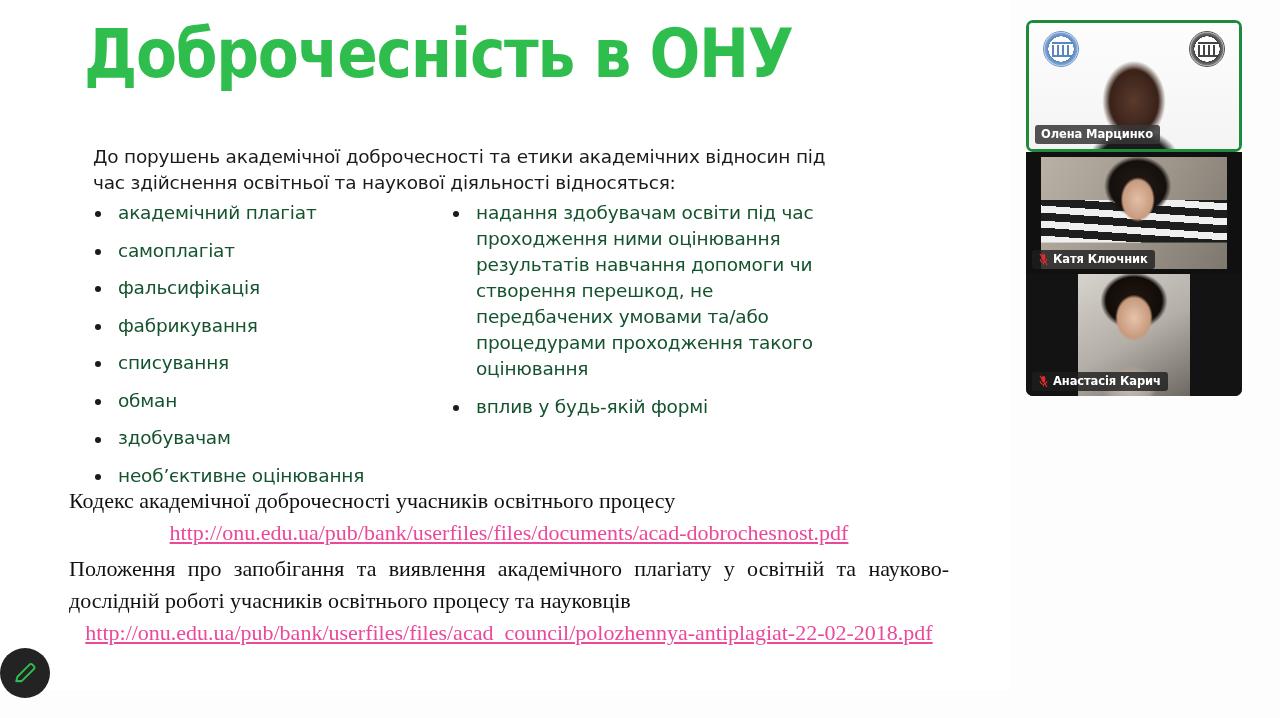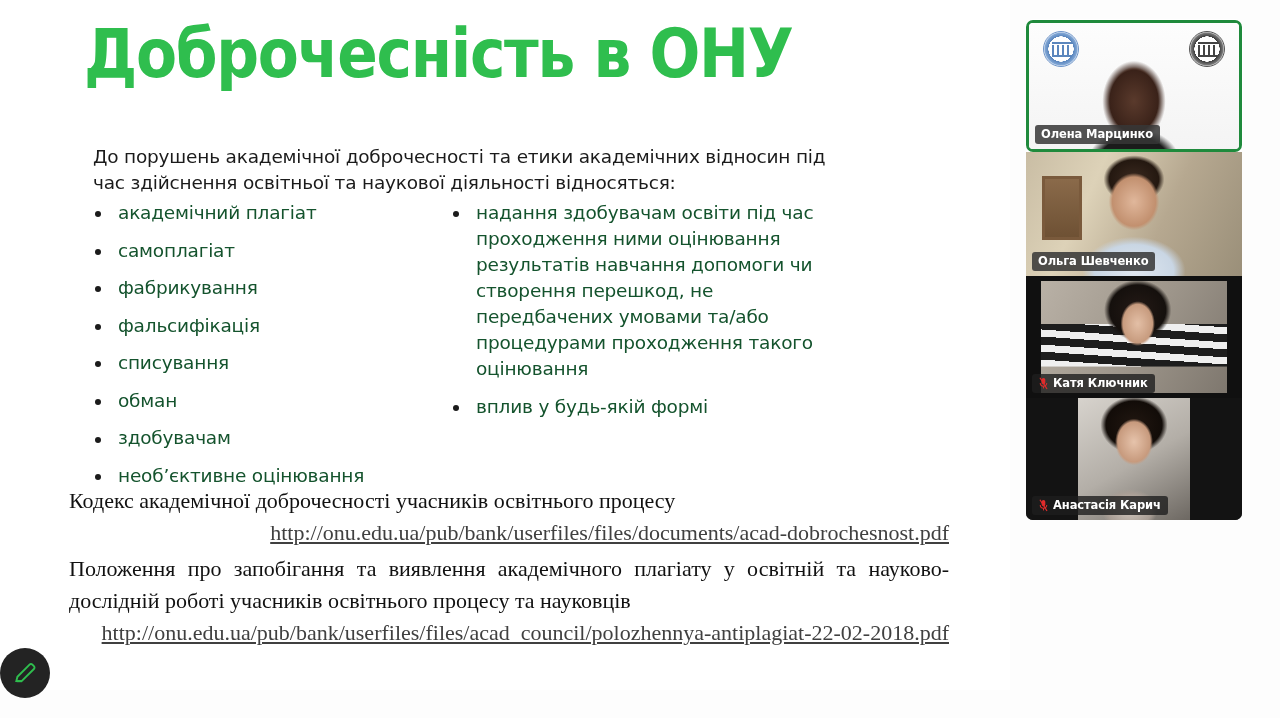--- a/index.html
+++ b/index.html
@@ -89,25 +89,25 @@
     width:880px;
     font-family:"Liberation Serif", serif;
     font-size:22px;
     line-height:1.46;
     color:#111111;
     text-align:justify;
   }
   .doc-para.p1 { top:485px; }
   .doc-para.p2 { top:553px; }
   .doc-para a, .doc-link {
-    color:#404040;
+    color:#ec4899;
     text-decoration:underline;
     word-break:break-all;
     display:block;
-    text-align:right;
+    text-align:center;
   }
 
   
   #toolbar { position:absolute; left:0; top:648px; width:180px; height:70px; }
   #pen-active {
     position:absolute; left:0px; top:0px;
     width:50px; height:50px; border-radius:50%;
     background:#232323;
     display:flex; align-items:center; justify-content:center;
   }
@@ -252,22 +252,22 @@
 
     <div id="slide-title">Доброчесність в ОНУ</div>
 
     <div id="intro">До порушень академічної доброчесності та етики академічних відносин під час здійснення освітньої та наукової діяльності відносяться:</div>
 
     <div id="bullet-area">
       <div class="bullet-col left">
         <ul class="bullets">
           <li><span class="dot"></span><span>академічний плагіат</span></li>
           <li><span class="dot"></span><span>самоплагіат</span></li>
+          <li><span class="dot"></span><span>фальсифікація</span></li>
           <li><span class="dot"></span><span>фабрикування</span></li>
-          <li><span class="dot"></span><span>фальсифікація</span></li>
           <li><span class="dot"></span><span>списування</span></li>
           <li><span class="dot"></span><span>обман</span></li>
           <li><span class="dot"></span><span>здобувачам</span></li>
           <li><span class="dot"></span><span>необ’єктивне оцінювання</span></li>
         </ul>
       </div>
       <div class="bullet-col right">
         <ul class="bullets">
           <li><span class="dot"></span><span>надання здобувачам освіти під час проходження ними оцінювання результатів навчання допомоги чи створення перешкод, не передбачених умовами та/або процедурами проходження такого оцінювання</span></li>
           <li><span class="dot"></span><span>вплив у будь-якій формі</span></li>
@@ -301,26 +301,20 @@
 
     <div class="tile active" id="tile1">
       <div class="video"></div>
       <div class="seal" id="seal-left"></div>
       <div class="seal" id="seal-right"></div>
       <div class="namebar light">
         <span>Олена Марцинко</span>
       </div>
     </div>
 
-    <div class="tile" id="tile2">
-      <div class="video"></div>
-      <div class="namebar light">
-        <span>Ольга Шевченко</span>
-      </div>
-    </div>
 
 
     <div class="tile" id="tile4">
       <div class="video"></div>
       <div class="namebar">
         <span class="mic-muted">
           <svg width="11" height="13" viewBox="0 0 16 20">
             <rect x="5.2" y="1.6" width="5.6" height="9.6" rx="2.8" fill="#e02b2b"></rect>
             <path d="M3 9.2 a5 5 0 0 0 10 0" fill="none" stroke="#e02b2b" stroke-width="1.6"></path>
             <path d="M8 14.2 L8 17.6" stroke="#e02b2b" stroke-width="1.6"></path>

